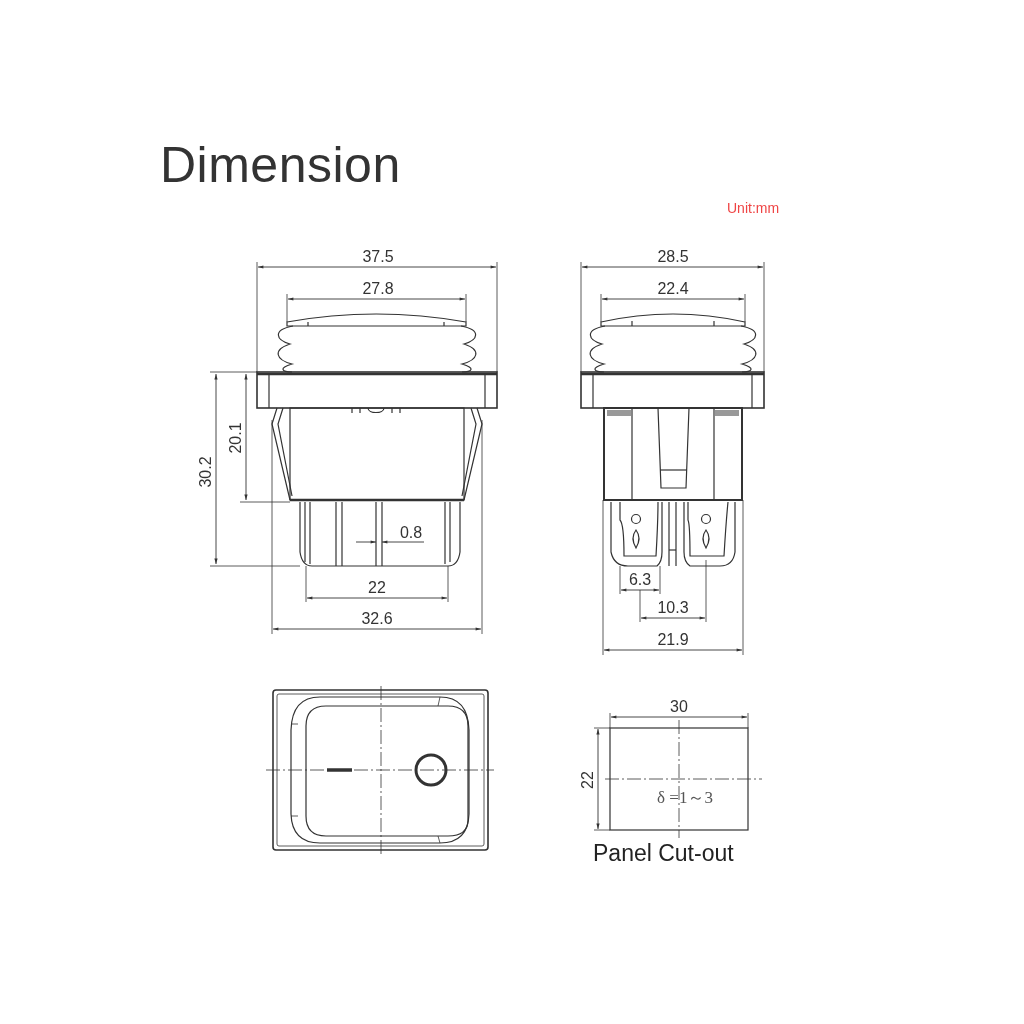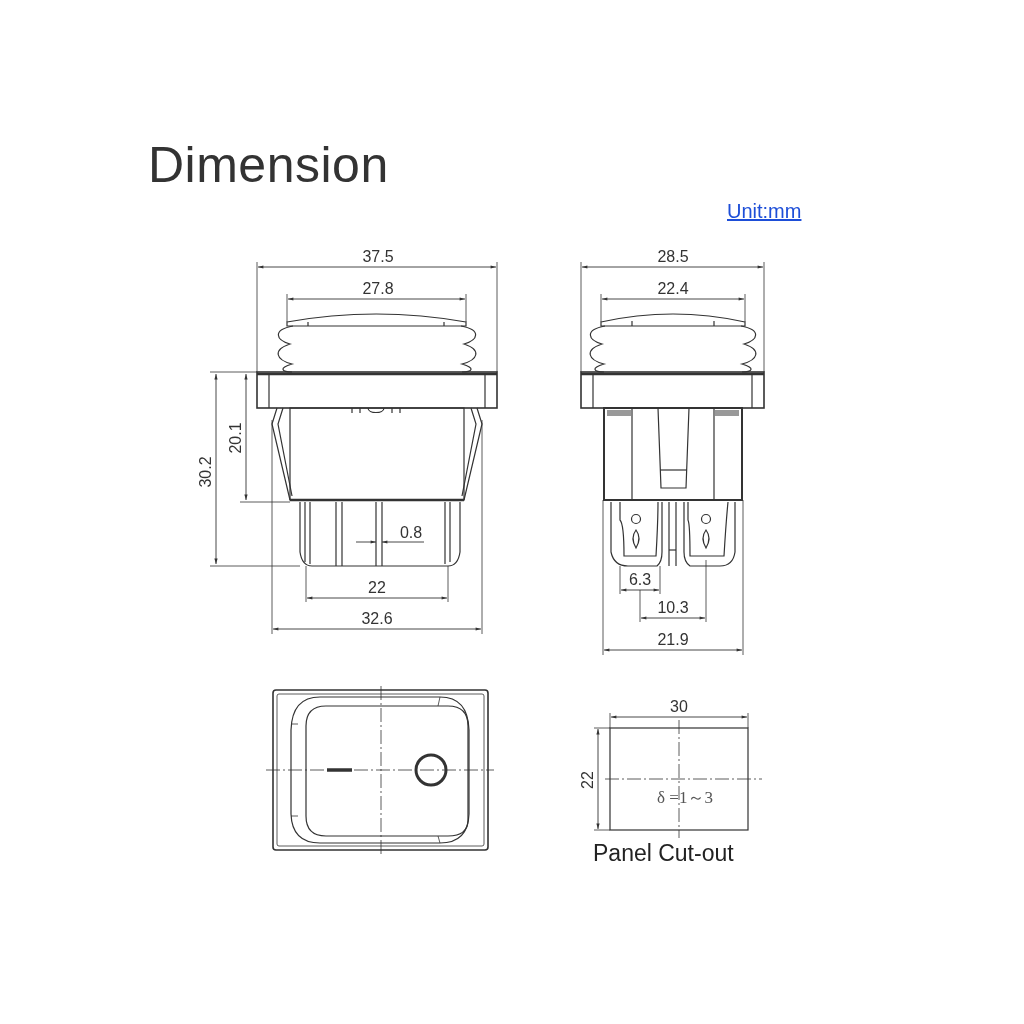--- a/index.html
+++ b/index.html
@@ -1,18 +1,18 @@
 <!DOCTYPE html>
 <html><head>
 <meta charset="utf-8">
 <style>
   html, body { margin: 0; padding: 0; background: #ffffff; }
   body { width: 1024px; height: 1024px; position: relative; overflow: hidden; font-family: "Liberation Sans", sans-serif; color: #333; }
-  .title { position: absolute; left: 148px; top: 136px; font-size: 50px; color: #333; letter-spacing: 0.5px; }
-  .unit { position: absolute; left: 727px; top: 200px; font-size: 20px; color: #1d4ed8; text-decoration: underline; }
+  .title { position: absolute; left: 160px; top: 136px; font-size: 50px; color: #333; letter-spacing: 0.5px; }
+  .unit { position: absolute; left: 727px; top: 200px; font-size: 14px; color: #ef4444; }
   .caption { position: absolute; left: 593px; top: 840px; font-size: 23px; color: #222; text-align: center; }
   svg.drawing { position: absolute; left: 0; top: 0; }
   svg text { font-family: "Liberation Sans", sans-serif; fill: #333; }
   .dimtext { font-size: 16px; }
 </style>
 </head>
 <body>
 
 <div class="title">Dimension</div>
 <div class="unit">Unit:mm</div>

